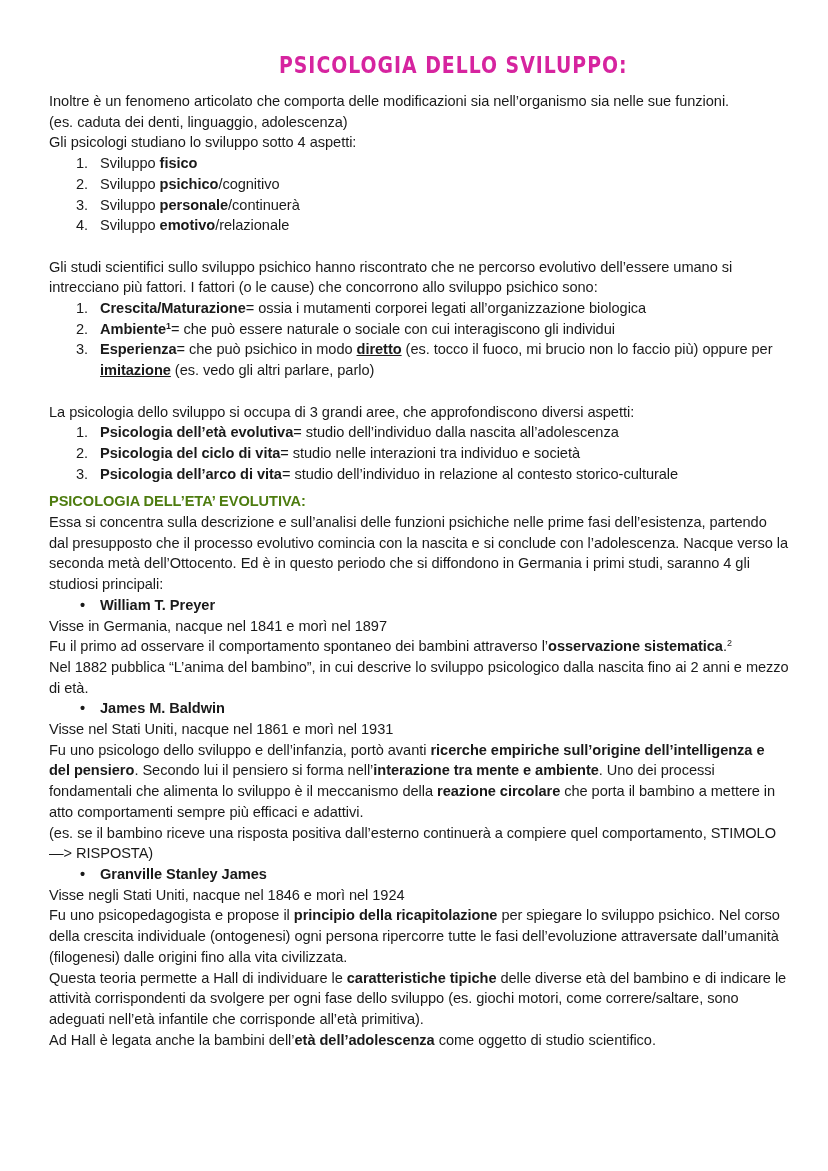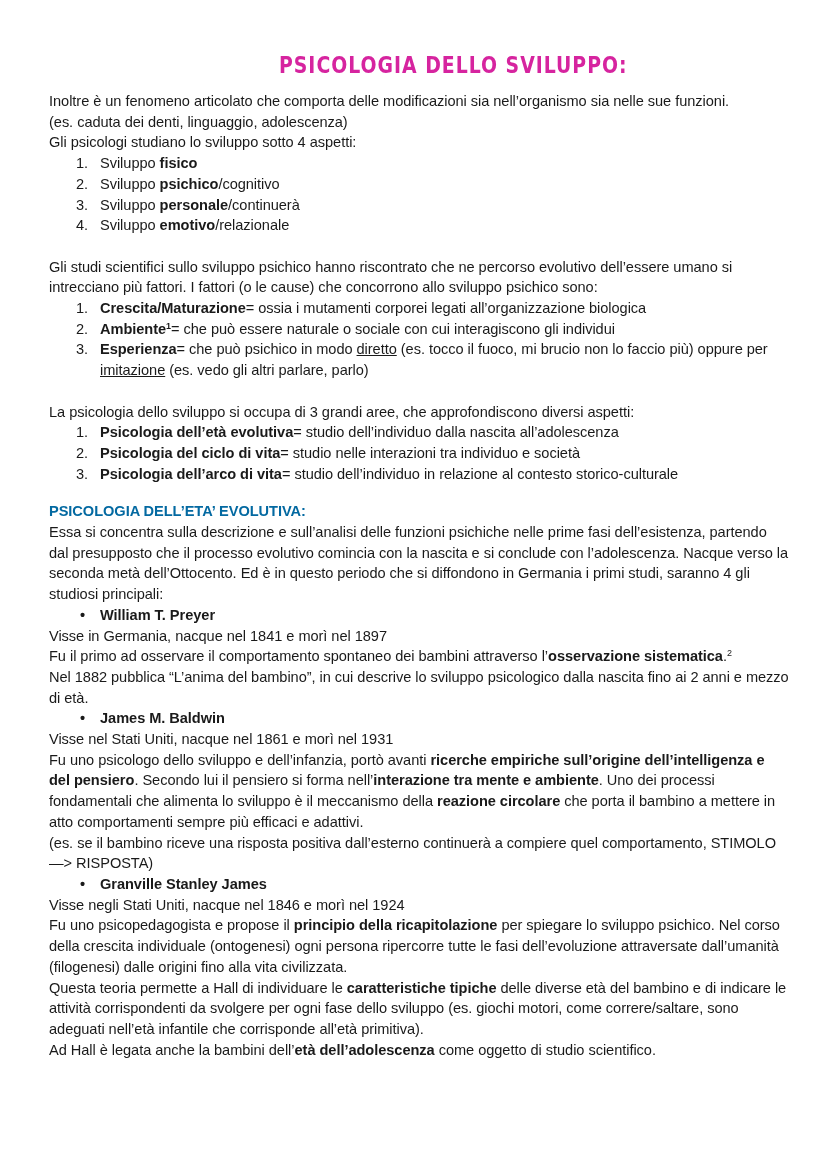--- a/index.html
+++ b/index.html
@@ -65,26 +65,26 @@
       padding-left: 51px;
       font-weight: bold;
     }
     ul.bullet li .dot {
       position: absolute;
       left: 31px;
       top: 0;
       font-weight: bold;
     }
     b { font-weight: bold; }
-    u { text-decoration: underline; }
+    u { text-decoration: underline; font-weight: bold; }
     sup { font-size: 9px; line-height: 0; vertical-align: 5px; }
     .section-heading {
-      color: #0369a1;
+      color: #4d7c0f;
       font-weight: bold;
-      margin-top: 17px;
+      margin-top: 7px;
     }
   </style>
 </head>
 <body>
 
 <div class="page">
 
   <h1 class="title">PSICOLOGIA DELLO SVILUPPO:</h1>
 
   <div class="content">

